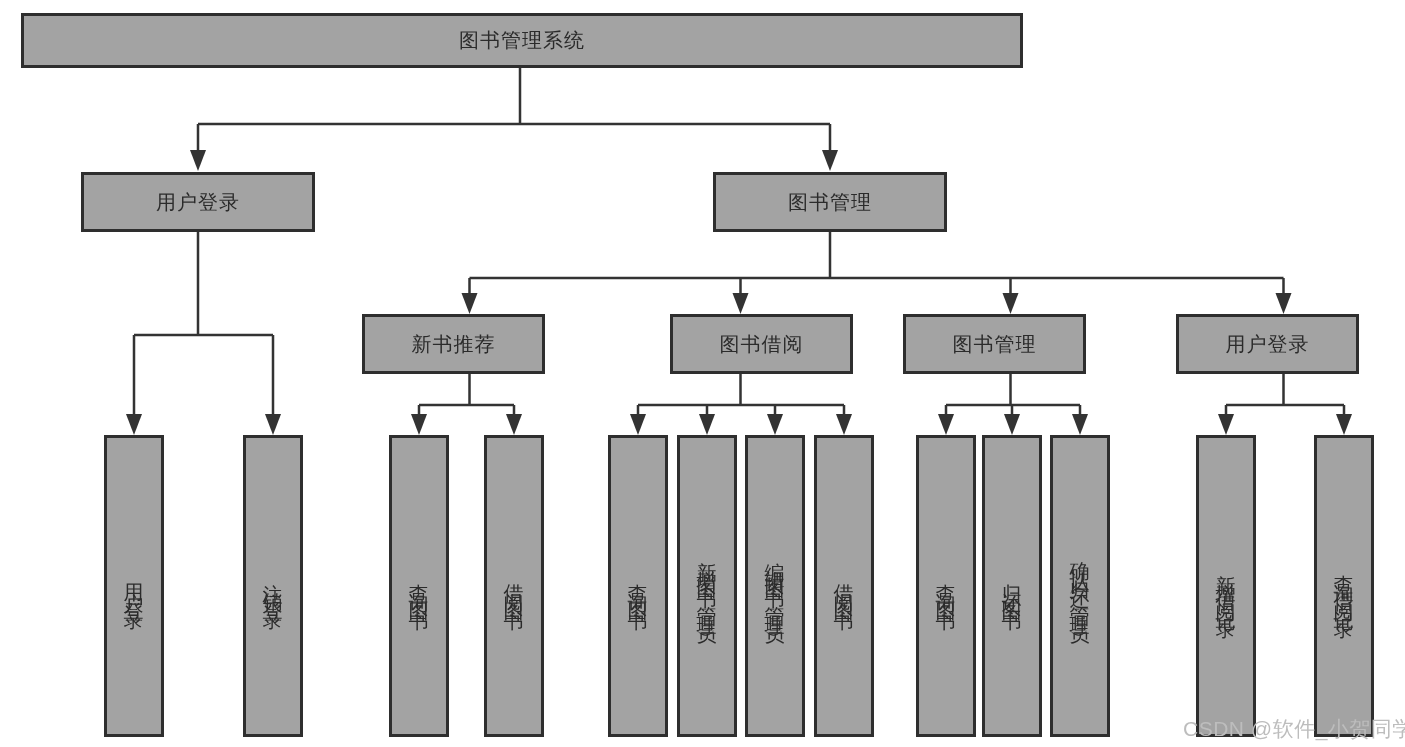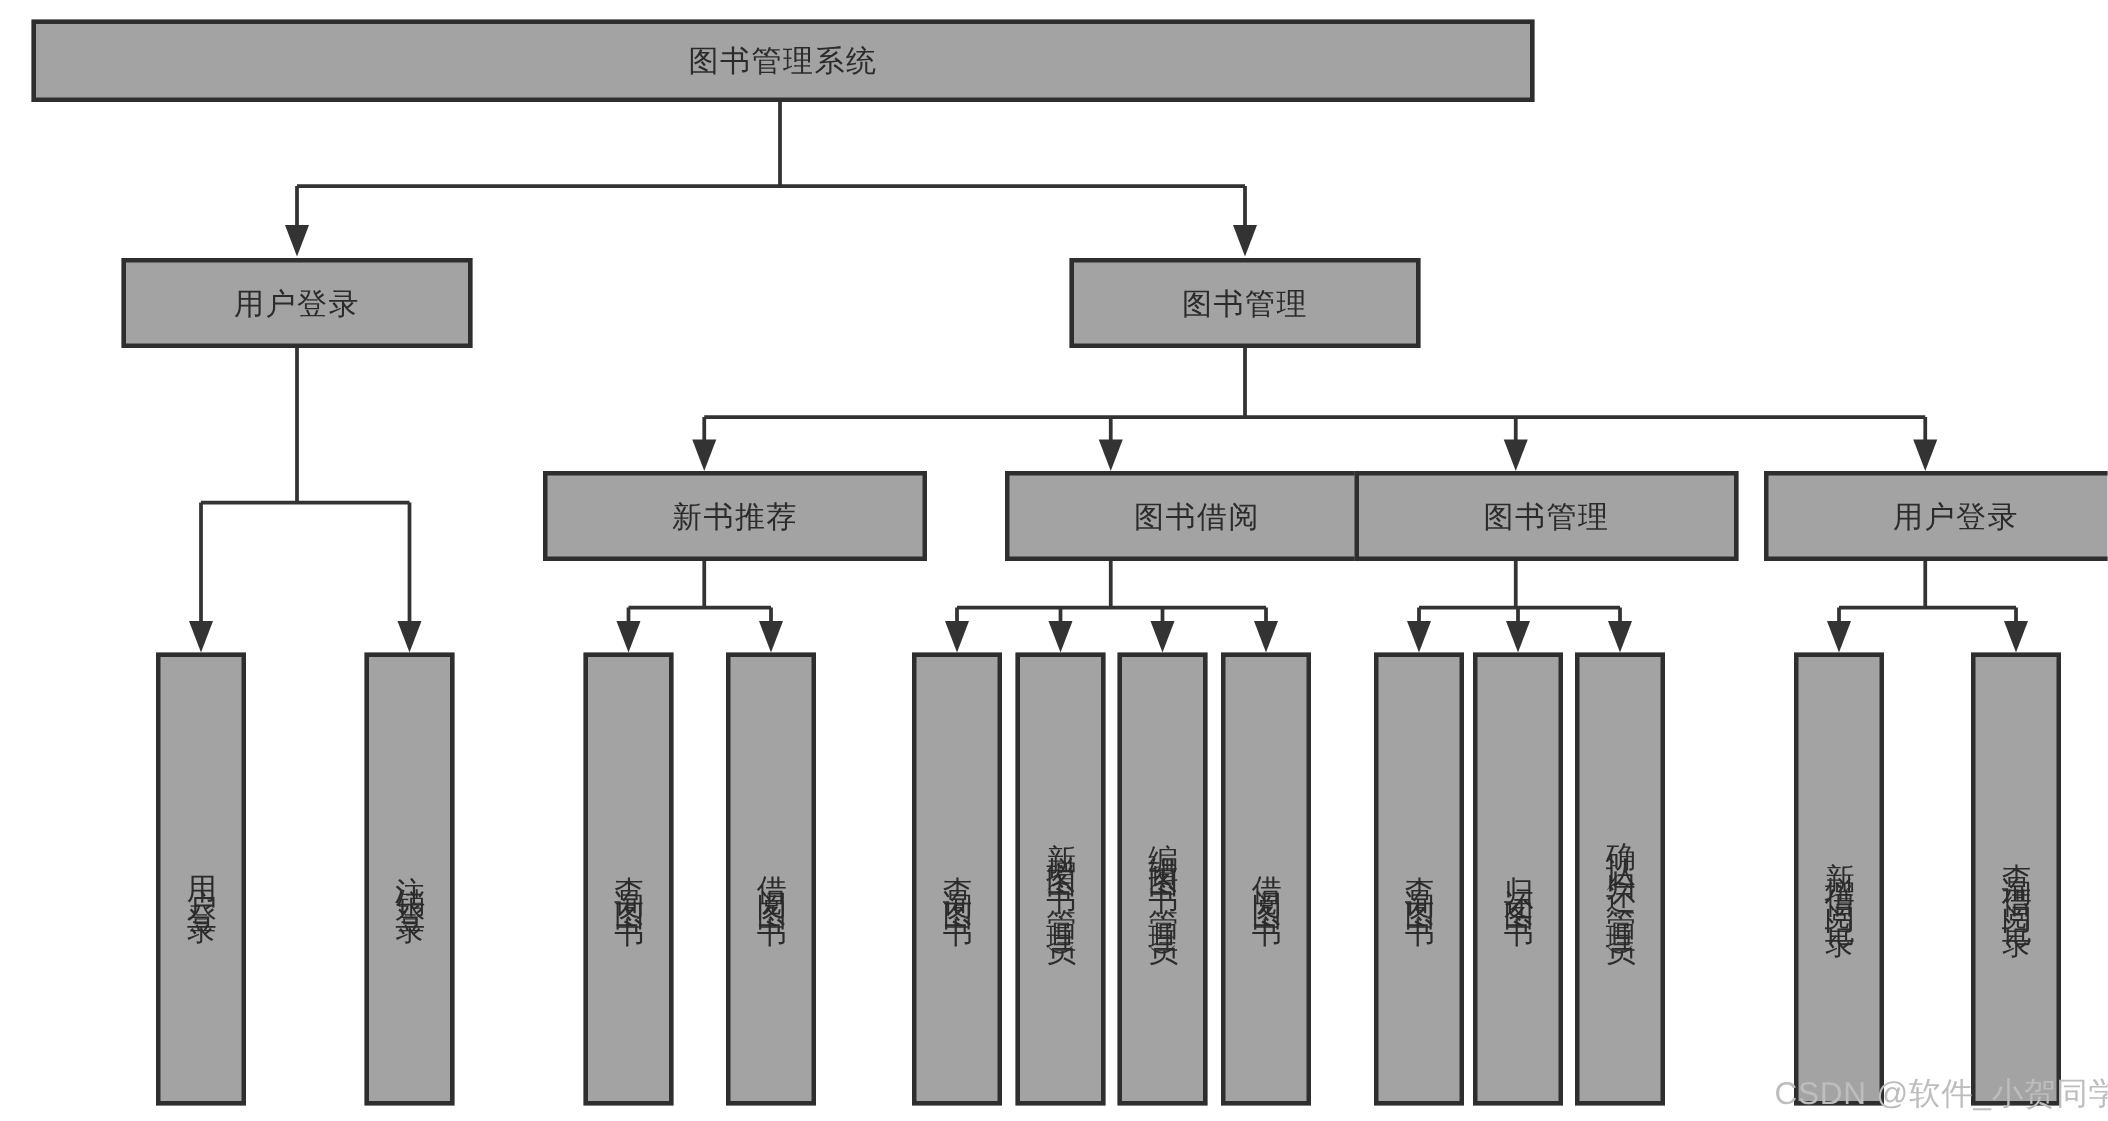--- a/index.html
+++ b/index.html
@@ -19,21 +19,21 @@
     display: flex;
     align-items: center;
     justify-content: center;
     color: #2b2b2b;
     font-size: 20px;
     z-index: 2;
     letter-spacing: 1px;
   }
   .node.root    { left: 21px;  top: 13px;  width: 1002px; height: 55px; }
   .node.lvl2    { top: 172px; width: 234px; height: 60px; }
-  .node.lvl3    { top: 314px; width: 256px; height: 60px; }
+  .node.lvl3    { top: 314px; width: 183px; height: 60px; }
   .node.leaf    { top: 435px; width: 60px;  height: 302px; }
   .leaf .vtext {
     writing-mode: vertical-rl;
     text-orientation: mixed;
     letter-spacing: 9px;
     font-size: 20px;
     color: #2b2b2b;
     line-height: 1;
   }
   #n-login      { left: 81px; }

